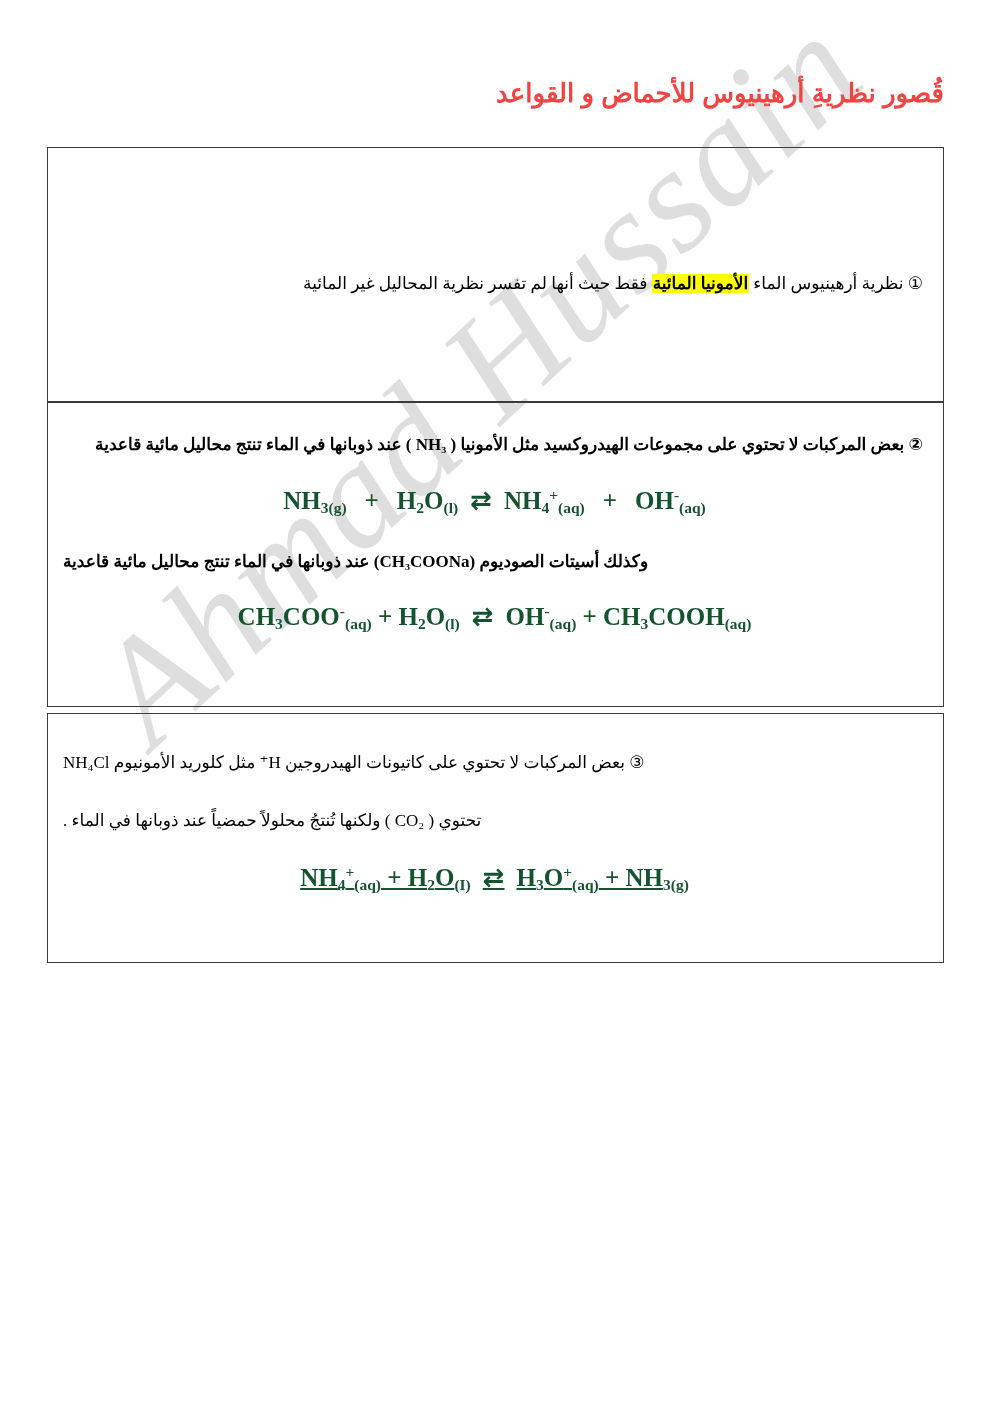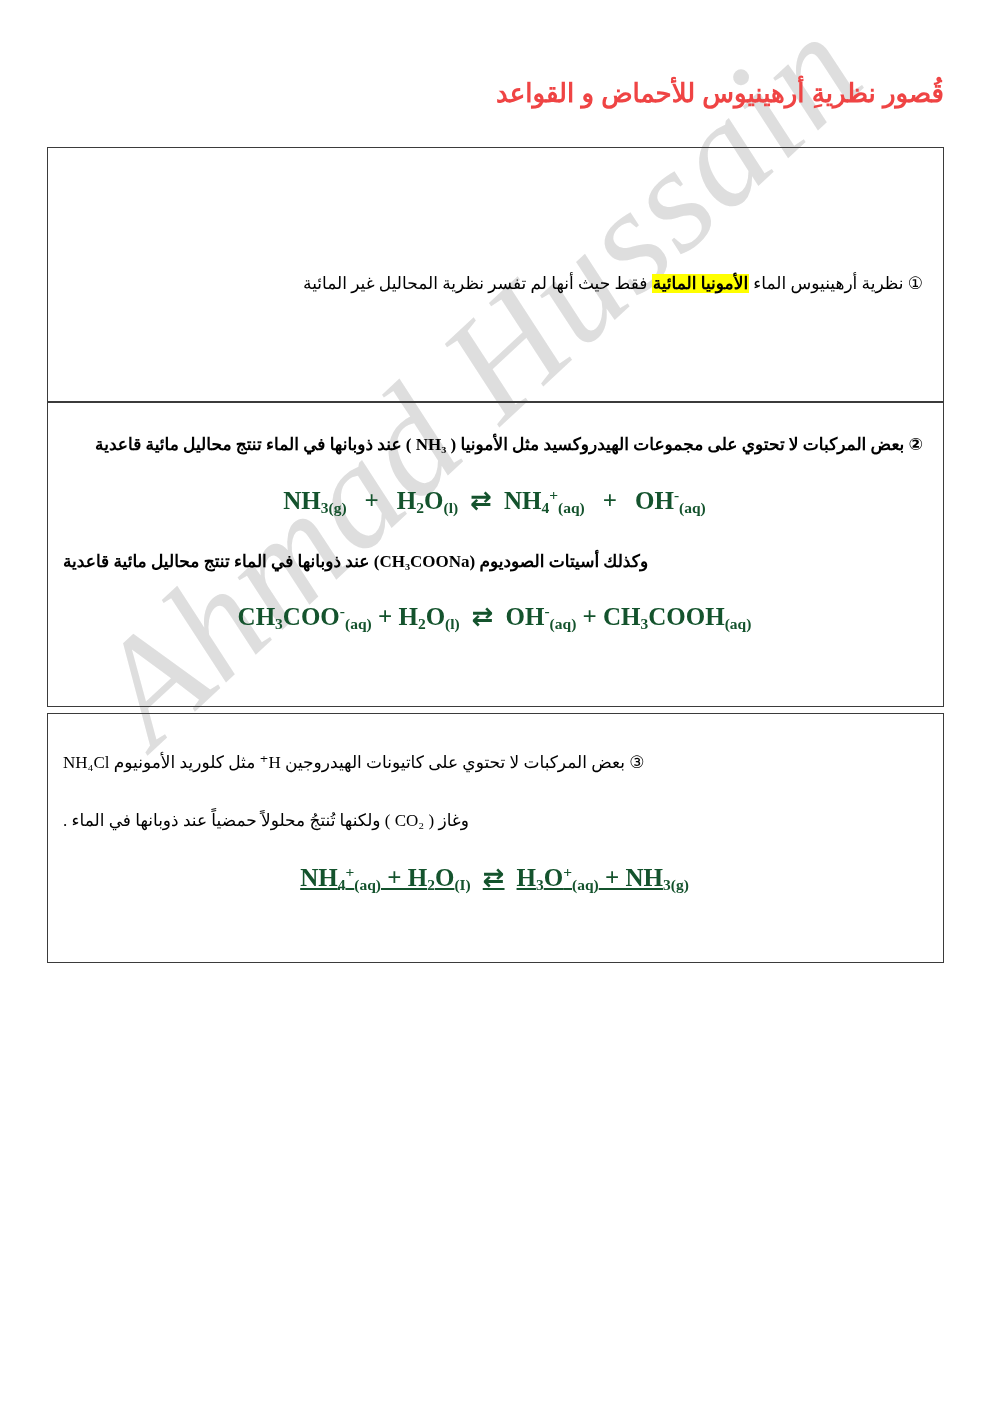--- a/index.html
+++ b/index.html
@@ -165,21 +165,21 @@
     </div>
 
     <div class="box" id="box3">
 
       <div class="ar-line ar-center t-b3a">
         <span class="marker">③</span>
         <span>بعض المركبات  لا تحتوي على كاتيونات الهيدروجين H⁺ مثل  كلوريد الأمونيوم NH₄Cl</span>
       </div>
 
       <div class="ar-line ar-center t-b3b">
-        <span>وغاز ( CO₂ ) ولكنها تُنتجُ محلولاً حمضياً عند ذوبانها في الماء .</span>
+        <span>تحتوي ( CO₂ ) ولكنها تُنتجُ محلولاً حمضياً عند ذوبانها في الماء .</span>
       </div>
 
       <div class="eq t-b3eq" style="font-weight:bold;">
         NH<sub>4</sub><sup>+</sup><sub>(aq)</sub> + H<sub>2</sub>O<sub>(I)</sub><span class="arrow">⇄</span>H<sub>3</sub>O<sup>+</sup><sub>(aq)</sub> + NH<sub>3(g)</sub>
       </div>
 
     </div>
 
   </div>
 </div>

